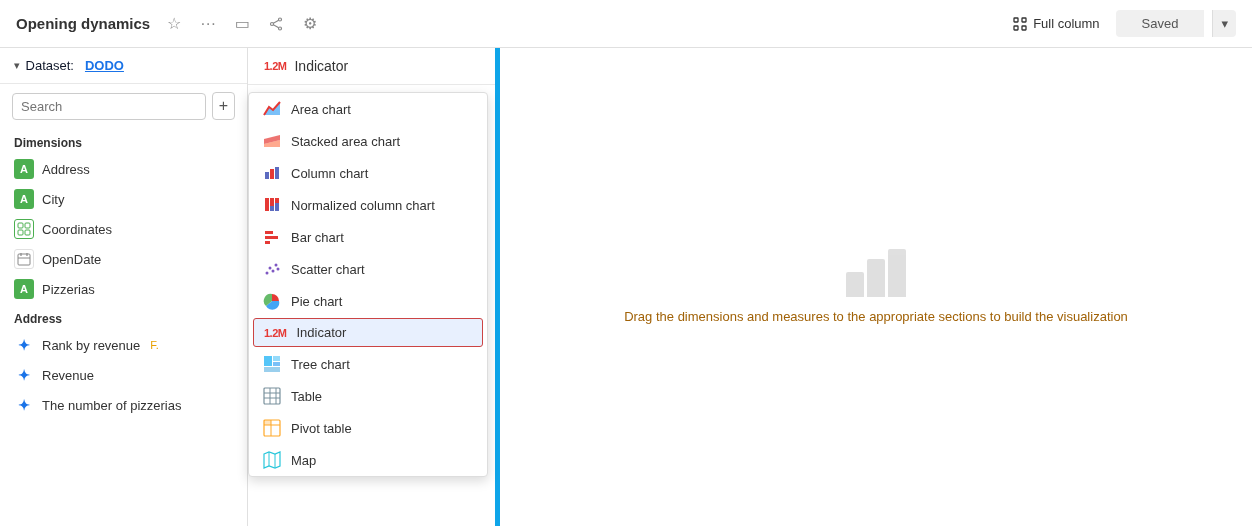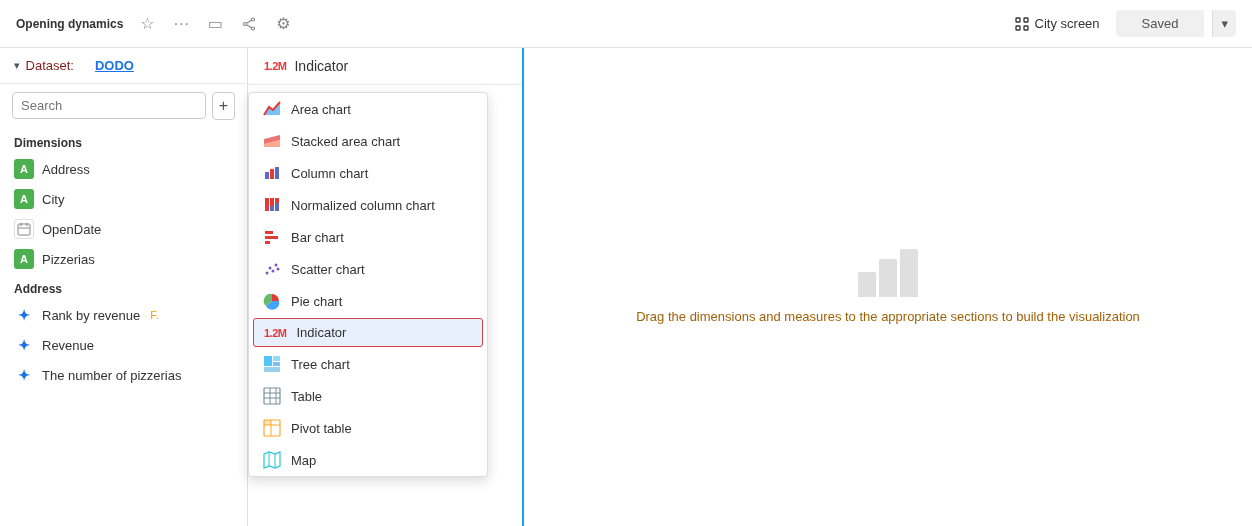--- a/index.html
+++ b/index.html
@@ -8,21 +8,21 @@
     
     .header {
       display: flex;
       align-items: center;
       padding: 0 16px;
       height: 48px;
       border-bottom: 1px solid #e0e0e0;
       background: #fff;
     }
     .header-title {
-      font-size: 12px;
+      font-size: 15px;
       font-weight: 600;
       color: #333;
       margin-right: 10px;
     }
     .header-icons {
       display: flex;
       gap: 6px;
       align-items: center;
     }
     .header-icon {
@@ -87,26 +87,26 @@
       flex-direction: column;
       overflow-y: auto;
     }
     .dataset-row {
       display: flex;
       align-items: center;
       padding: 10px 14px;
       border-bottom: 1px solid #e8e8e8;
       font-size: 13px;
     }
-    .dataset-label { color: #7f1d1d; margin-right: 21px; }
+    .dataset-label { color: #0f172a; margin-right: 11px; }
     .dataset-name { color: #1a73e8; font-weight: 600; text-decoration: underline; }
     .chevron-icon { color: #555; margin-right: 6px; font-size: 11px; }
     .search-row {
       display: flex;
-      align-items: flex-start;
+      align-items: center;
       padding: 8px 12px;
       gap: 6px;
     }
     .search-input {
       flex: 1;
       border: 1px solid #ccc;
       border-radius: 4px;
       padding: 5px 8px;
       font-size: 13px;
       outline: none;
@@ -192,22 +192,22 @@
       flex-shrink: 0;
     }
     .measure-label-suffix {
       font-size: 11px;
       color: #e8a000;
       margin-left: 2px;
     }
 
     
     .chart-area {
-      width: 276px;
-      border-right: 2px solid #0ea5e9;
+      width: 252px;
+      border-right: 5px solid #0ea5e9;
       background: #fff;
       position: relative;
     }
 
     
     .chart-type-btn {
       display: flex;
       align-items: center;
       gap: 8px;
       padding: 10px 16px;
@@ -323,21 +323,21 @@
     <div class="header-icon" title="Settings">⚙</div>
   </div>
   <div class="header-right">
     <div class="fullscreen-btn">
       <svg width="14" height="14" viewBox="0 0 14 14" fill="none">
           <rect x="1" y="1" width="4" height="4" rx="0.5" stroke="#333" stroke-width="1.3"></rect>
           <rect x="9" y="1" width="4" height="4" rx="0.5" stroke="#333" stroke-width="1.3"></rect>
           <rect x="1" y="9" width="4" height="4" rx="0.5" stroke="#333" stroke-width="1.3"></rect>
           <rect x="9" y="9" width="4" height="4" rx="0.5" stroke="#333" stroke-width="1.3"></rect>
         </svg>
-      <span>City screen</span>
+      <span>Full column</span>
     </div>
     <button class="saved-btn">Saved</button>
     <button class="saved-dropdown">▾</button>
   </div>
 </div>
 
 <div class="main">
 
   <div class="sidebar">
     <div class="dataset-row">
@@ -351,20 +351,31 @@
     </div>
     <div class="section-title">Dimensions</div>
 
     <div class="dimension-item">
       <div class="badge-a">A</div>
       <span>Address</span>
     </div>
     <div class="dimension-item">
       <div class="badge-a">A</div>
       <span>City</span>
+    </div>
+    <div class="dimension-item">
+      <div class="badge-coord">
+        <svg width="14" height="14" viewBox="0 0 14 14">
+            <rect x="1" y="1" width="5" height="5" rx="1" fill="none" stroke="#4caf50" stroke-width="1"></rect>
+            <rect x="8" y="1" width="5" height="5" rx="1" fill="none" stroke="#4caf50" stroke-width="1"></rect>
+            <rect x="1" y="8" width="5" height="5" rx="1" fill="none" stroke="#4caf50" stroke-width="1"></rect>
+            <rect x="8" y="8" width="5" height="5" rx="1" fill="none" stroke="#4caf50" stroke-width="1"></rect>
+          </svg>
+      </div>
+      <span>Coordinates</span>
     </div>
     <div class="dimension-item">
       <div class="badge-date">
         <svg width="14" height="14" viewBox="0 0 14 14">
             <rect x="1" y="2" width="12" height="11" rx="1" fill="none" stroke="#888" stroke-width="1"></rect>
             <line x1="4" y1="1" x2="4" y2="4" stroke="#888" stroke-width="1.2"></line>
             <line x1="10" y1="1" x2="10" y2="4" stroke="#888" stroke-width="1.2"></line>
             <line x1="1" y1="6" x2="13" y2="6" stroke="#888" stroke-width="1"></line>
           </svg>
       </div>

